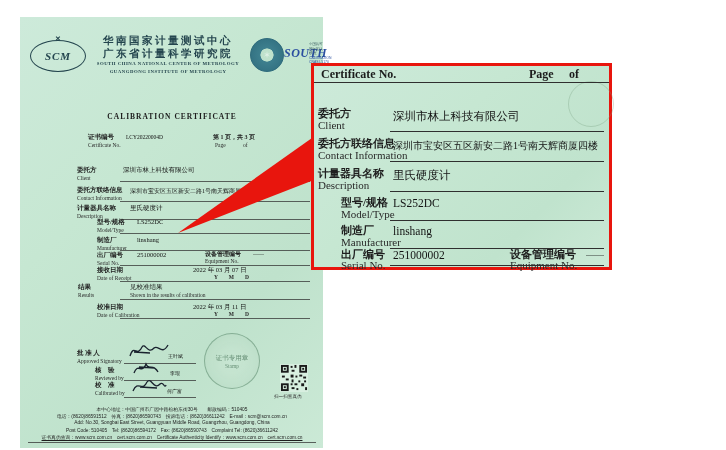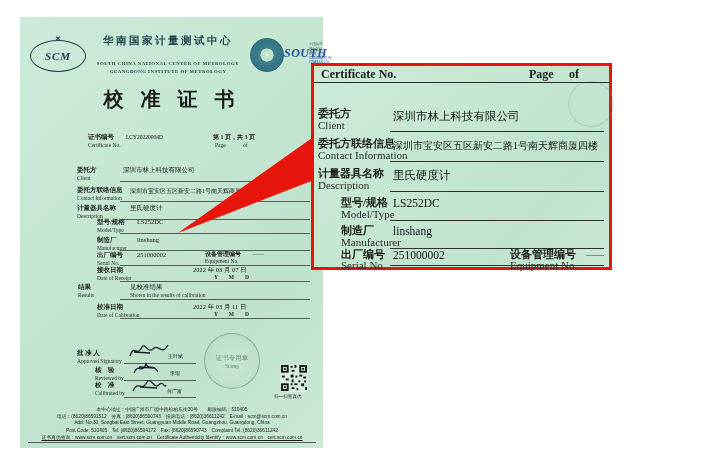--- a/index.html
+++ b/index.html
@@ -48,33 +48,34 @@
 </style>
 </head>
 <body>
 
 <div id="shot">
 
   <div class="abs paper"></div>
 
   <div class="abs scm">SCM</div>
   <div class="abs hdr" style="left:88px;top:34px;width:160px;text-align:center;font-size:10.5px;letter-spacing:2.5px;">华南国家计量测试中心</div>
+  <div class="abs hdr" style="left:88px;top:47px;width:160px;text-align:center;font-size:10.5px;letter-spacing:2.5px;">广东省计量科学研究院</div>
   <div class="abs hdr" style="left:68px;top:61px;width:200px;text-align:center;font-size:4.8px;letter-spacing:.5px;">SOUTH CHINA NATIONAL CENTER OF METROLOGY</div>
   <div class="abs hdr" style="left:68px;top:69px;width:200px;text-align:center;font-size:4.8px;letter-spacing:.5px;">GUANGDONG INSTITUTE OF METROLOGY</div>
   <div class="abs seal">✶</div>
   <div class="abs cnas">SOUTH</div>
   <div class="abs cnasmark">
     <div>中国认可</div>
     <div>国际互认</div>
     <div>校 准</div>
     <div class="b">CALIBRATION</div>
     <div class="b">CNAS L5170</div>
   </div>
 
-  <div class="abs ink" style="left:60px;top:86px;width:224px;text-align:center;font-size:20px;font-weight:bold;letter-spacing:6px;">校 准 证 书</div>
+  <div class="abs ink" style="left:60px;top:112px;width:224px;text-align:center;font-size:7.5px;font-weight:bold;letter-spacing:1px;">CALIBRATION CERTIFICATE</div>
 
   <div class="abs cnl" style="left:88px;top:133px;font-size:6.5px;">证书编号</div>
   <div class="abs enl" style="left:88px;top:142px;font-size:5.5px;">Certificate No.</div>
   <div class="abs val" style="left:126px;top:134px;font-size:5.5px;">LCY20220004D</div>
   <div class="abs cnl" style="left:213px;top:133px;font-size:6px;">第 1 页，共 3 页</div>
   <div class="abs enl" style="left:215px;top:142px;font-size:5.5px;">Page</div>
   <div class="abs enl" style="left:243px;top:142px;font-size:5.5px;">of</div>
 
   <div class="abs cnl" style="left:77px;top:166px;font-size:6.5px;">委托方</div>
   <div class="abs enl" style="left:77px;top:175px;font-size:5.5px;">Client</div>

